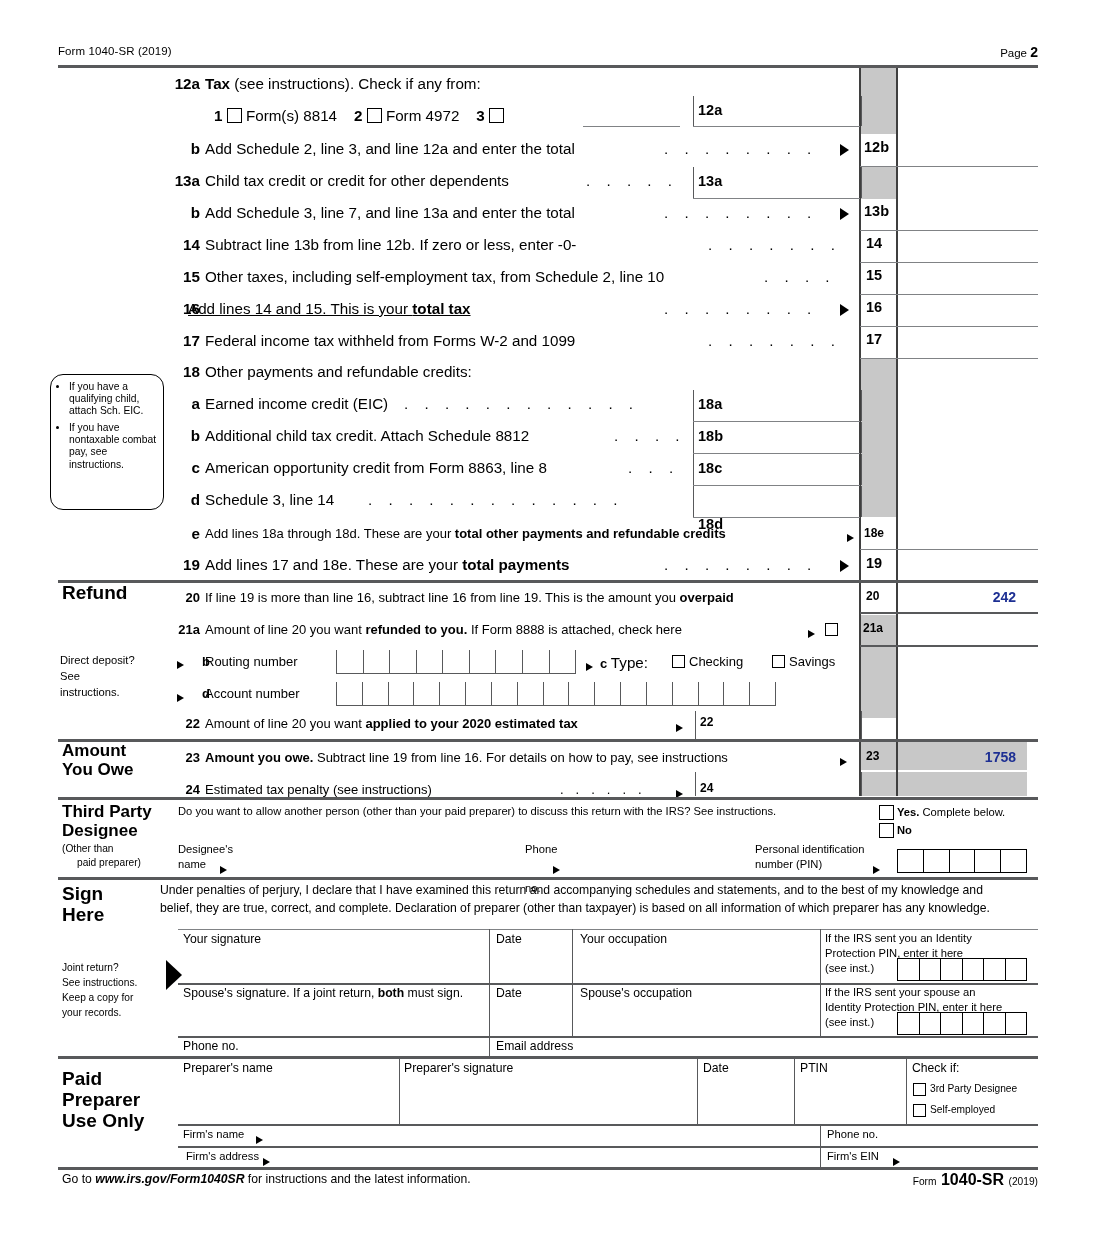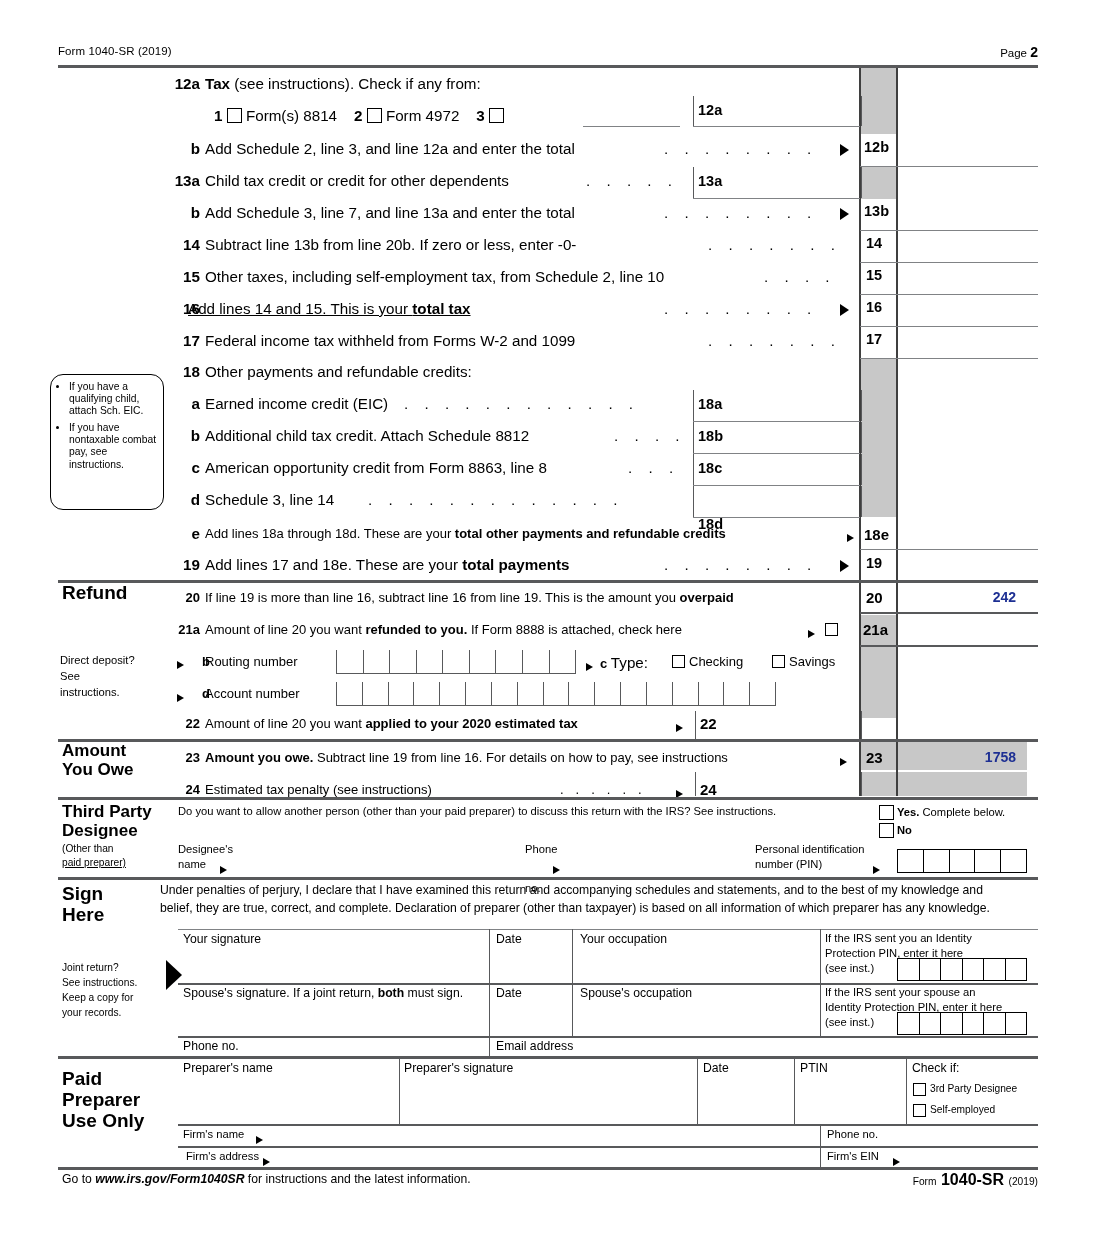--- a/index.html
+++ b/index.html
@@ -70,21 +70,21 @@
     border-bottom:4.5px solid transparent;
     border-left:7px solid #000;
     vertical-align:0px;
   }
 
   
   .shade{position:absolute;background:#c8c8c8;}
 
   
   .lnum{position:absolute;font-weight:bold;font-size:14.5px;}
-  .lnum-sm{position:absolute;font-weight:bold;font-size:15px;}
+  .lnum-sm{position:absolute;font-weight:bold;font-size:12px;}
 
   
   .subbox{position:absolute;border-left:1.5px solid #58595b;border-right:1.5px solid #58595b;}
 
   
   .callout{
     position:absolute;
     border:1.6px solid #000;
     border-radius:13px;
     background:#fff;
@@ -188,21 +188,21 @@
 
   <div class="abs num" style="left:148px; top:204px; width:52px;">b</div>
   <div class="abs t15" style="left:205px; top:204px;">Add Schedule 3, line 7, and line 13a and enter the total</div>
   <div class="abs dots" style="left:664px; top:204px;">. . . . . . . .</div>
   <div class="abs" style="left:840px; top:206px;"><span class="tri"></span></div>
   <div class="lnum" style="left:864px; top:203px;">13b</div>
   <div class="hrthin" style="left:860px; top:230px; width:178px;"></div>
   <div class="abs filled" style="left:900px; top:205px; width:128px;"></div>
 
   <div class="abs num" style="left:148px; top:236px; width:52px;">14</div>
-  <div class="abs t15" style="left:205px; top:236px;">Subtract line 13b from line 20b. If zero or less, enter -0-</div>
+  <div class="abs t15" style="left:205px; top:236px;">Subtract line 13b from line 12b. If zero or less, enter -0-</div>
   <div class="abs dots" style="left:708px; top:236px;">. . . . . . .</div>
   <div class="lnum" style="left:866px; top:235px;">14</div>
   <div class="hrthin" style="left:860px; top:262px; width:178px;"></div>
   <div class="abs filled" style="left:900px; top:237px; width:128px;"></div>
 
   <div class="abs num" style="left:148px; top:268px; width:52px;">15</div>
   <div class="abs t15" style="left:205px; top:268px;">Other taxes, including self-employment tax, from Schedule 2, line 10</div>
   <div class="abs dots" style="left:764px; top:268px;">. . . .</div>
   <div class="lnum" style="left:866px; top:267px;">15</div>
   <div class="hrthin" style="left:860px; top:294px; width:178px;"></div>
@@ -390,21 +390,21 @@
   <div class="lnum-sm" style="left:700px; top:781px;">24</div>
   <div class="abs filled" style="left:738px; top:782px; width:116px;"></div>
 
   <div class="hrthick" style="left:58px; top:797px; width:980px;"></div>
 
   <div class="cap-sm" style="left:62px; top:802px;">
     <span>Third Party</span><br>
     <span>Designee</span>
   </div>
   <div class="abs t10" style="left:62px; top:843px;">(Other than</div>
-  <div class="abs t10" style="left:62px; top:857px;text-decoration:underline;">paid preparer)</div>
+  <div class="abs t10" style="left:77px; top:857px;">paid preparer)</div>
 
   <div class="abs t11" style="left:178px; top:805px;">Do you want to allow another person (other than your paid preparer) to discuss this return with the IRS? See instructions.</div>
   <span class="cb cb14 abs" style="left:879px; top:805px;"></span>
   <div class="abs t11" style="left:897px; top:806px;">
     <b>Yes.</b><span> Complete below.</span>
   </div>
   <span class="cb cb14 abs" style="left:879px; top:823px;"></span>
   <div class="abs t11 b" style="left:897px; top:824px;">No</div>
 
   <div class="abs t11" style="left:178px; top:843px;">Designee's</div>

